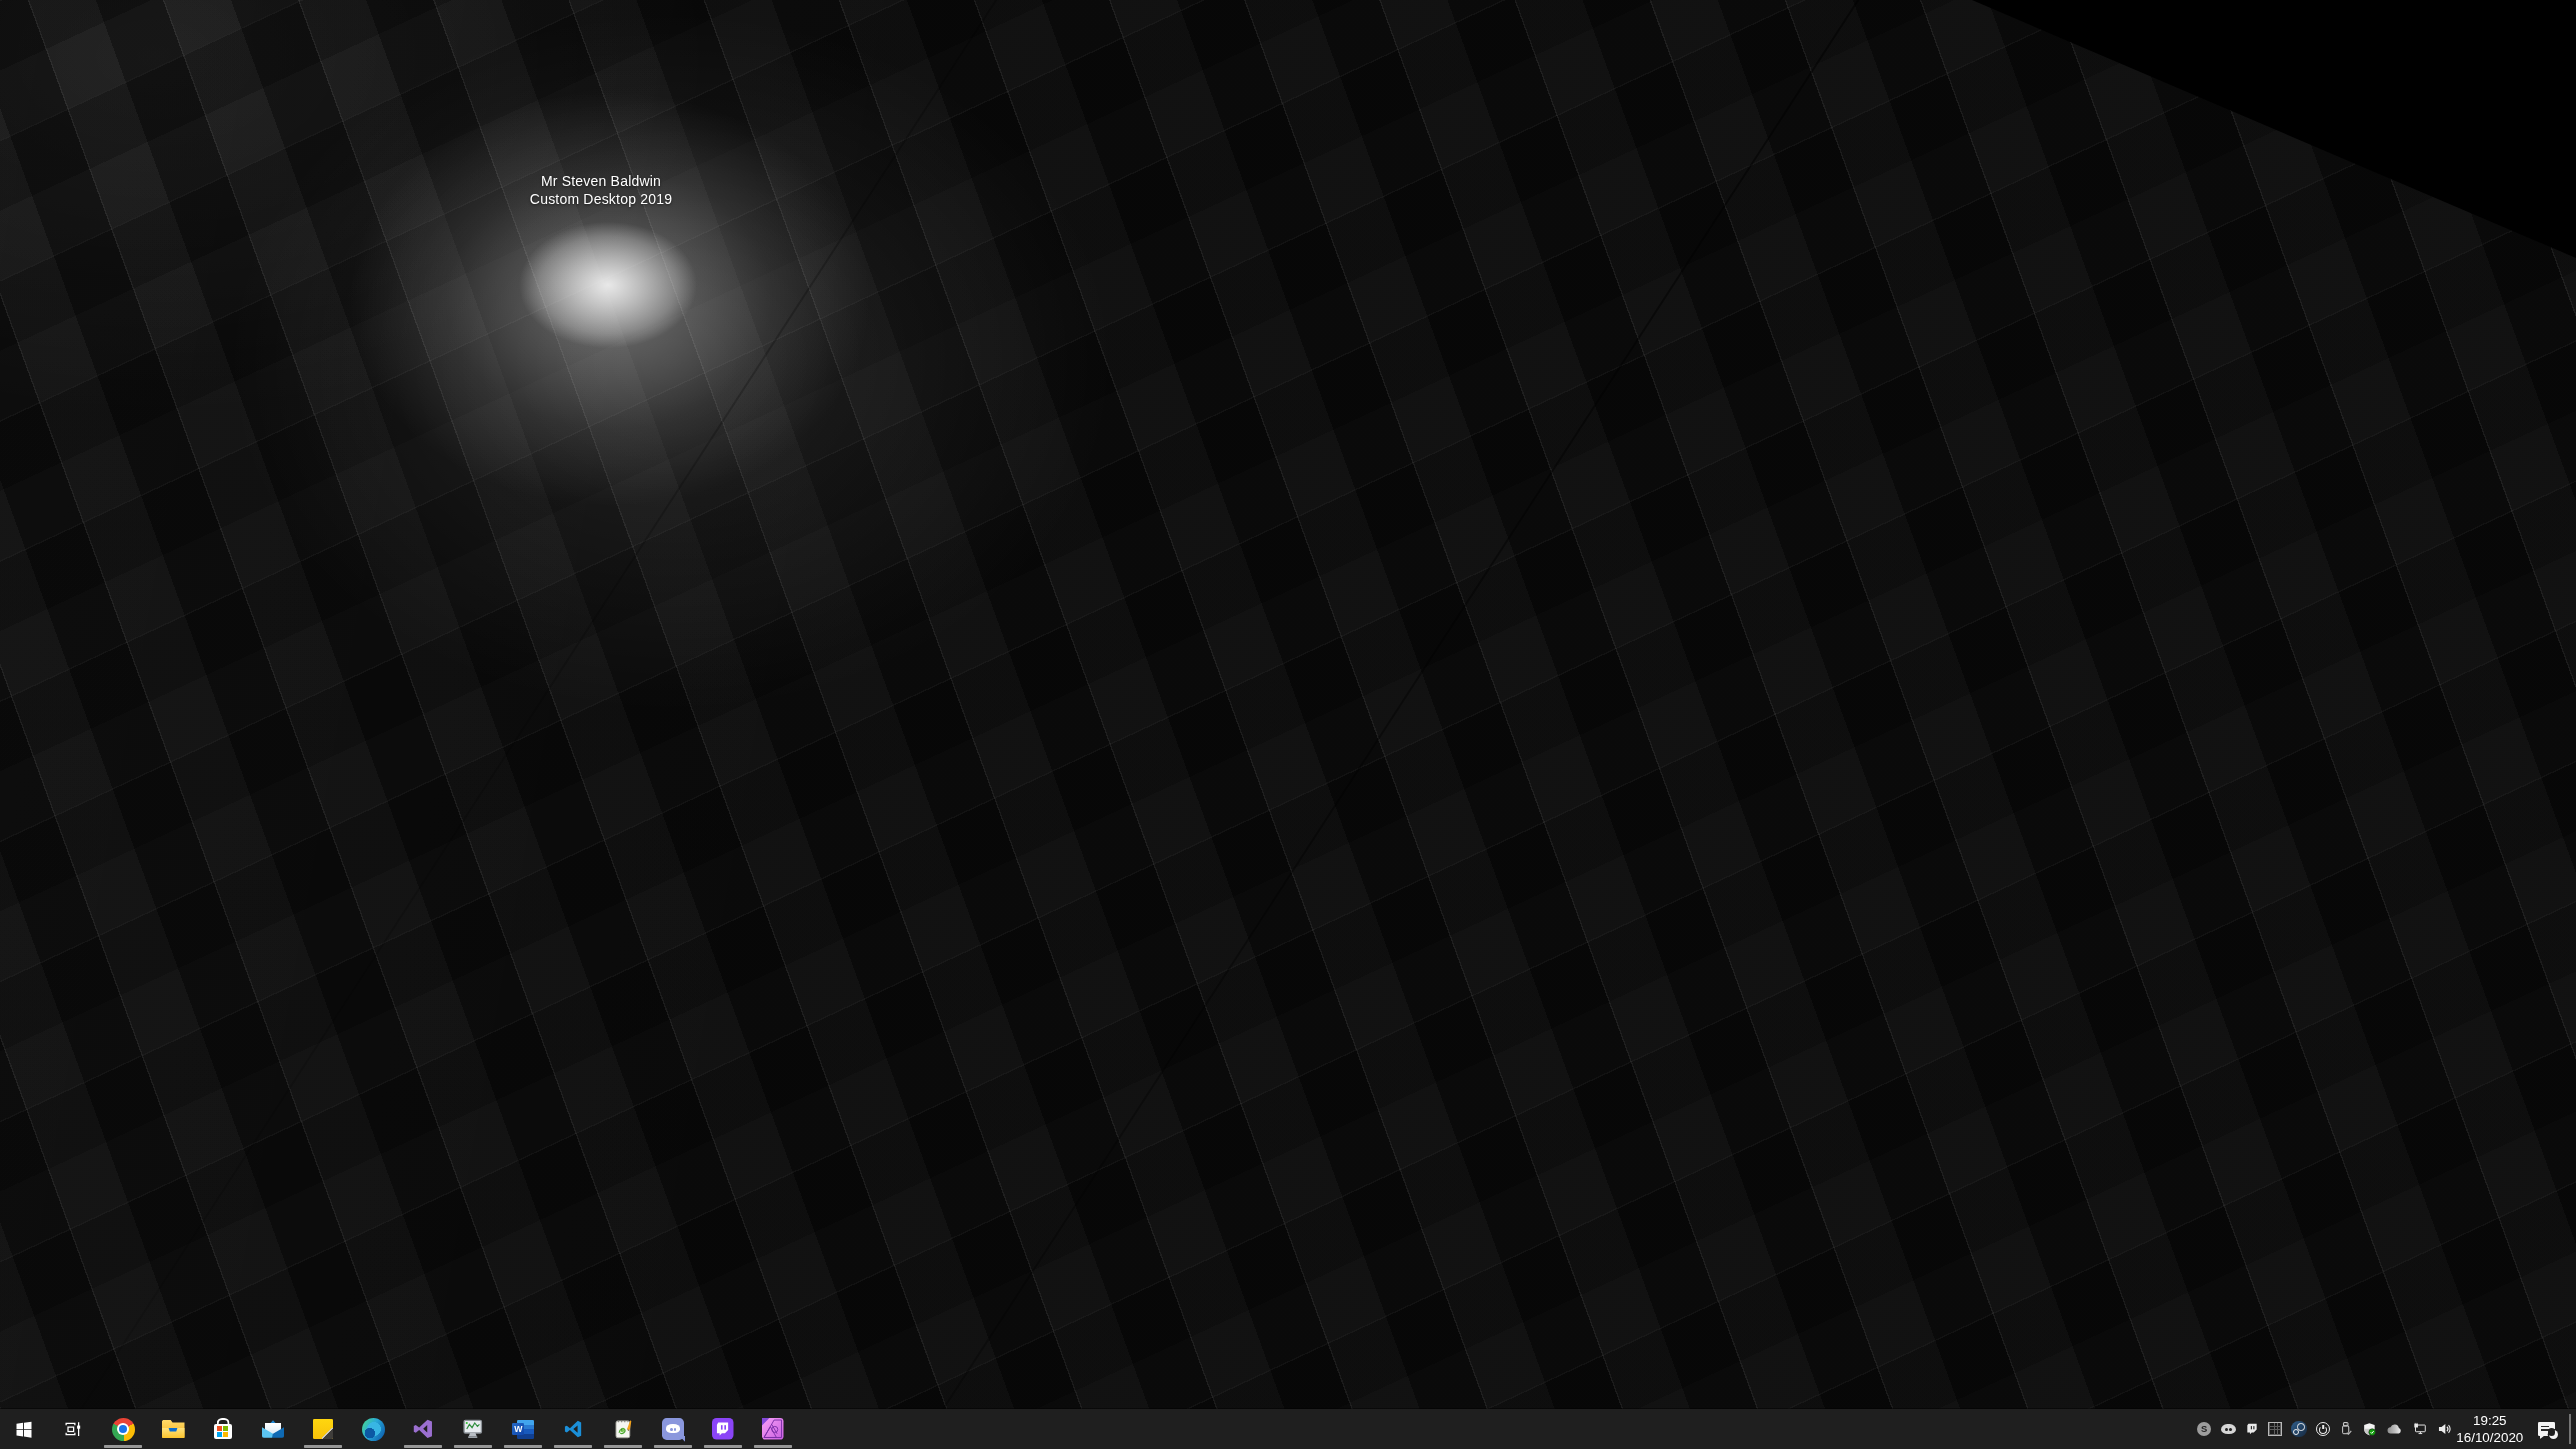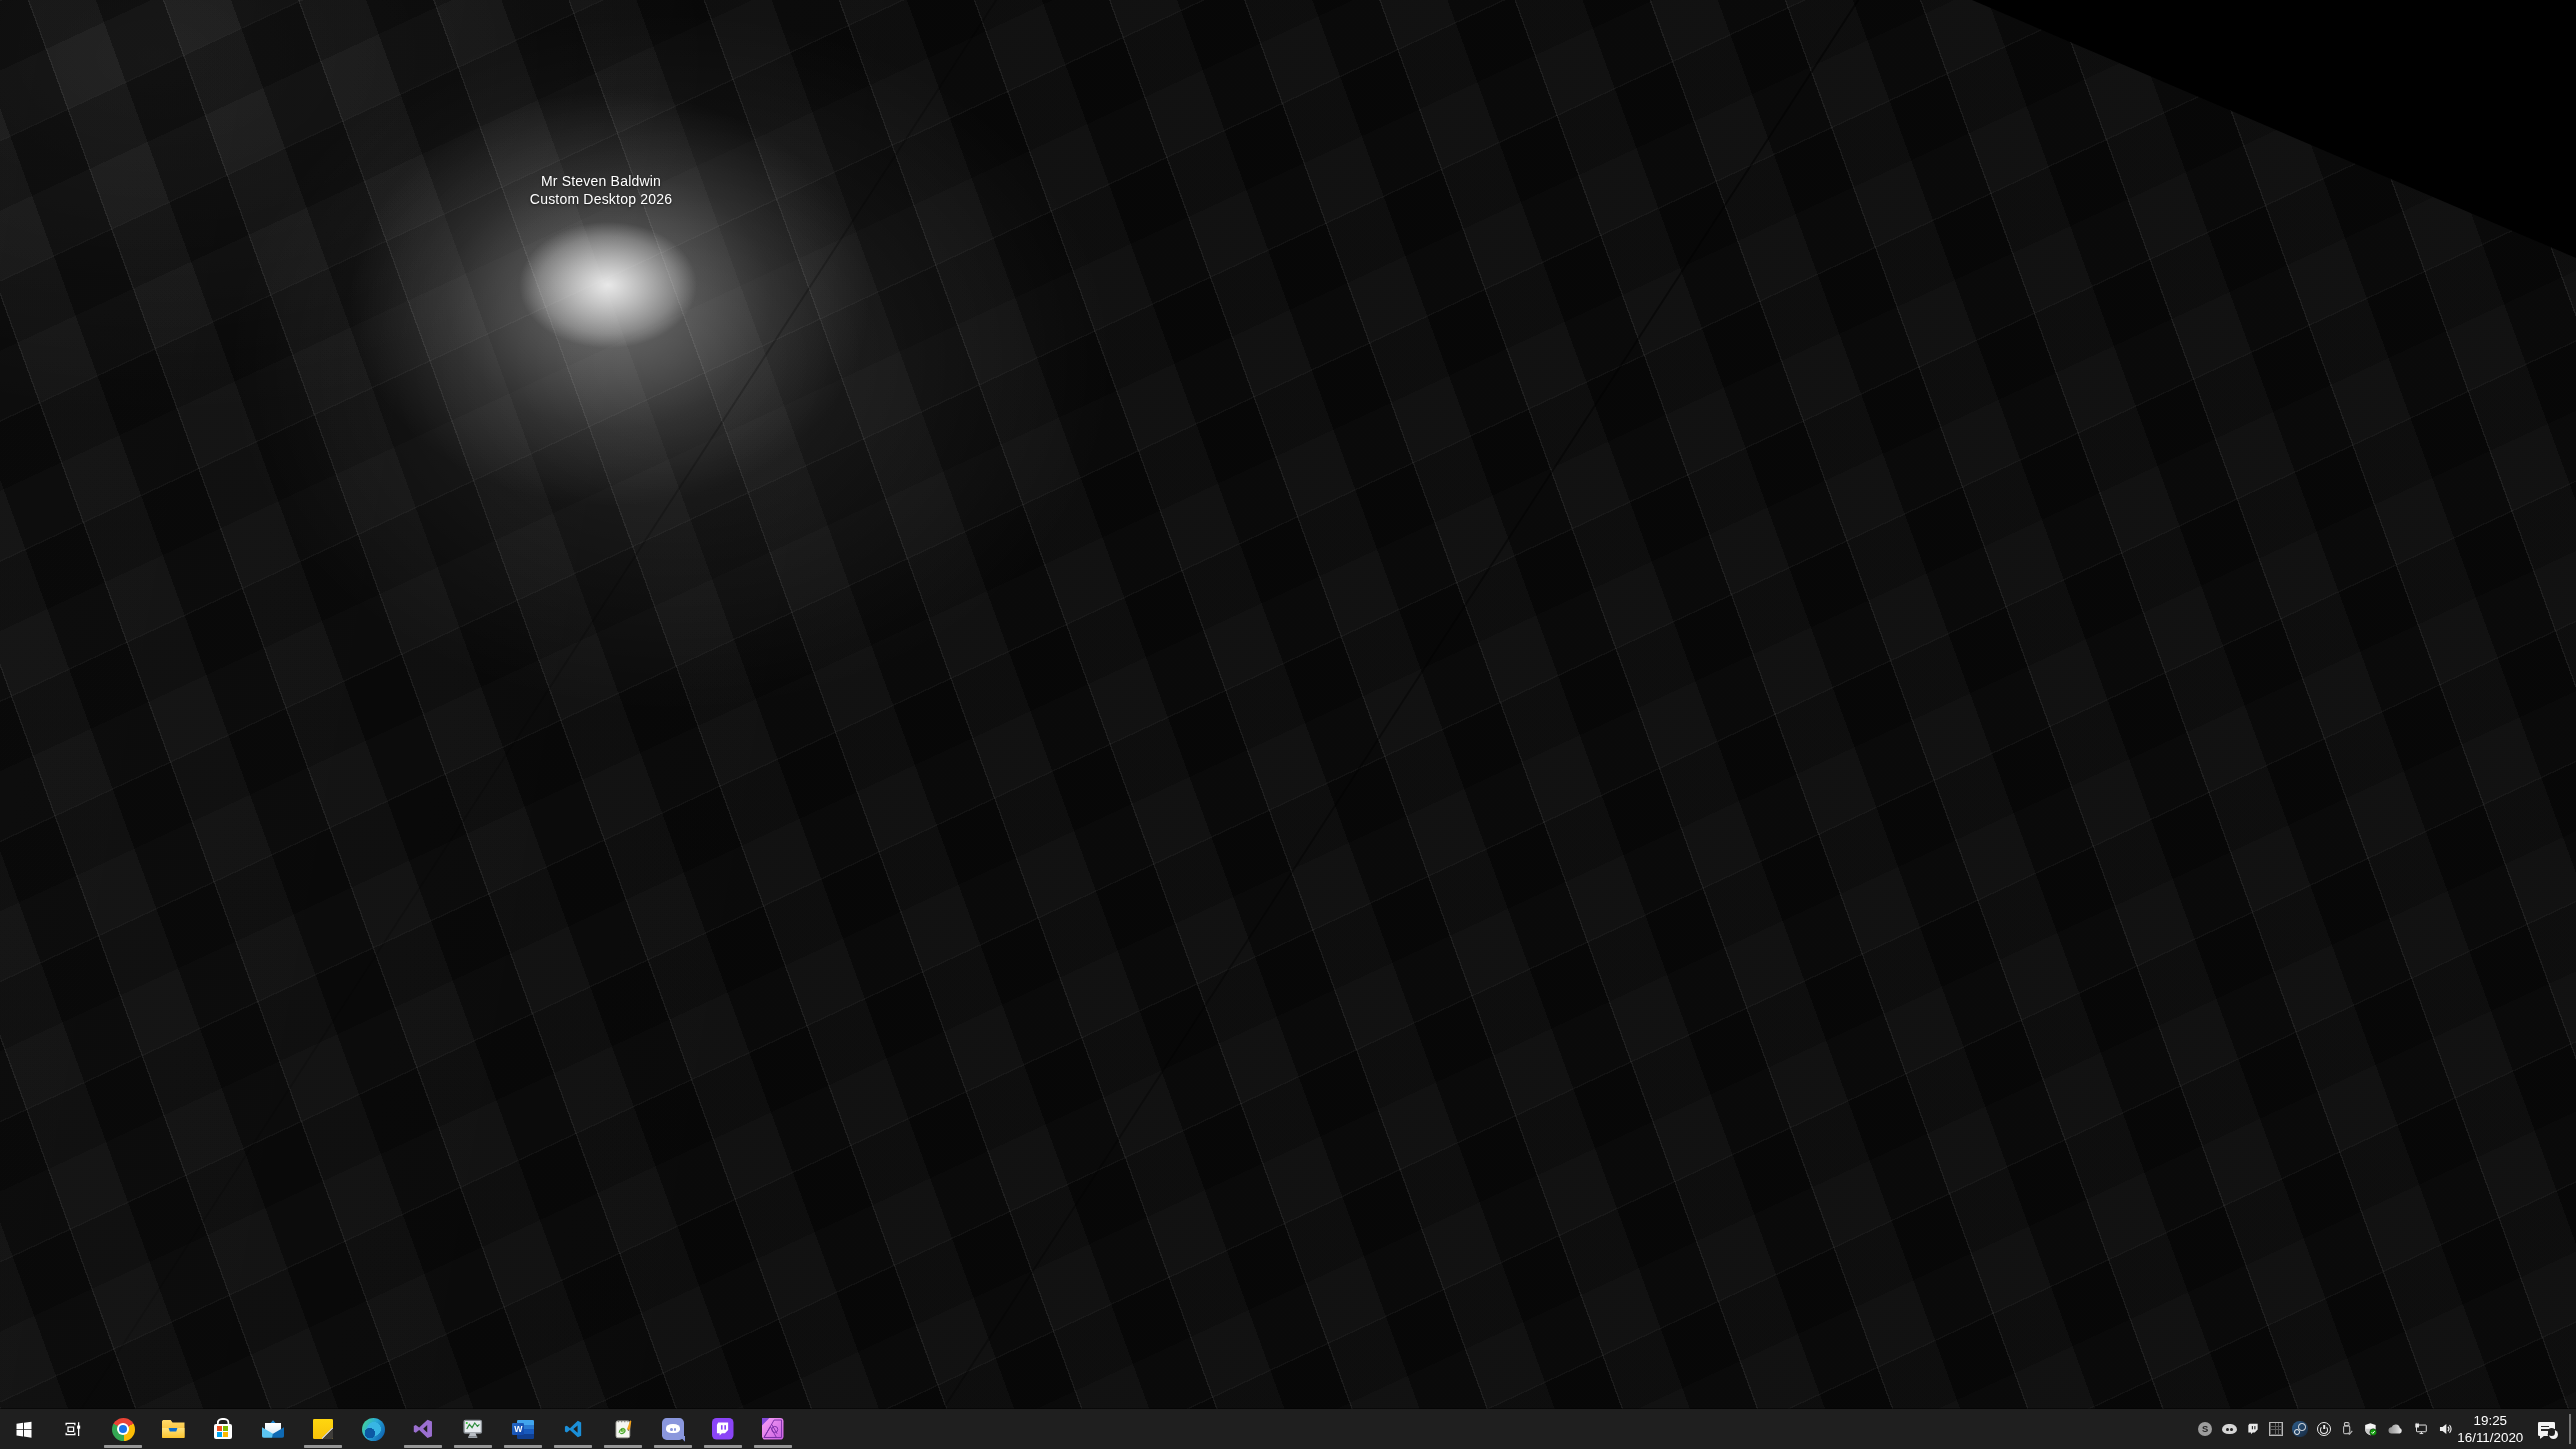--- a/index.html
+++ b/index.html
@@ -144,21 +144,21 @@
 <body>
 
 <div class="desktop">
   <div class="cube-field"></div>
   <div class="glow"></div>
   <div class="seam s1"></div>
   <div class="seam s2"></div>
   <div class="wedge"></div>
   <div class="overlay-text">
     <div>Mr Steven Baldwin</div>
-    <div>Custom Desktop 2026</div>
+    <div>Custom Desktop 2019</div>
   </div>
 </div>
 
 <div class="taskbar">
 
   <button class="tbtn start">
     <span>
       <svg class="svg-icon" width="20" height="20" viewBox="0 0 32 32">
         <path fill="#fff" d="M4 7.6 14.5 6.1v10.4H4zM16 5.9 28 4.2v12.3H16zM4 17.5h10.5v10.4L4 26.4zM16 17.5h12v12.3L16 28.1z"></path>
       </svg>
@@ -391,21 +391,21 @@
           <path d="M3 8v6h4l6 5V3L7 8z"></path>
           <path d="M15.5 7.5a5 5 0 0 1 0 7" fill="none" stroke="#ececec" stroke-width="1.8"></path>
           <path d="M18 5a8.5 8.5 0 0 1 0 12" fill="none" stroke="#ececec" stroke-width="1.8"></path>
         </svg>
       </span>
     </button>
   </div>
 
   <div class="clock">
     <div>19:25</div>
-    <div>16/11/2020</div>
+    <div>16/10/2020</div>
   </div>
 
   <button class="ac-btn">
     <span class="icon-ac">
       <span class="ac-tail"></span>
       <span class="ac-moon"></span>
     </span>
   </button>
 
   <div class="sd-divider"></div>

